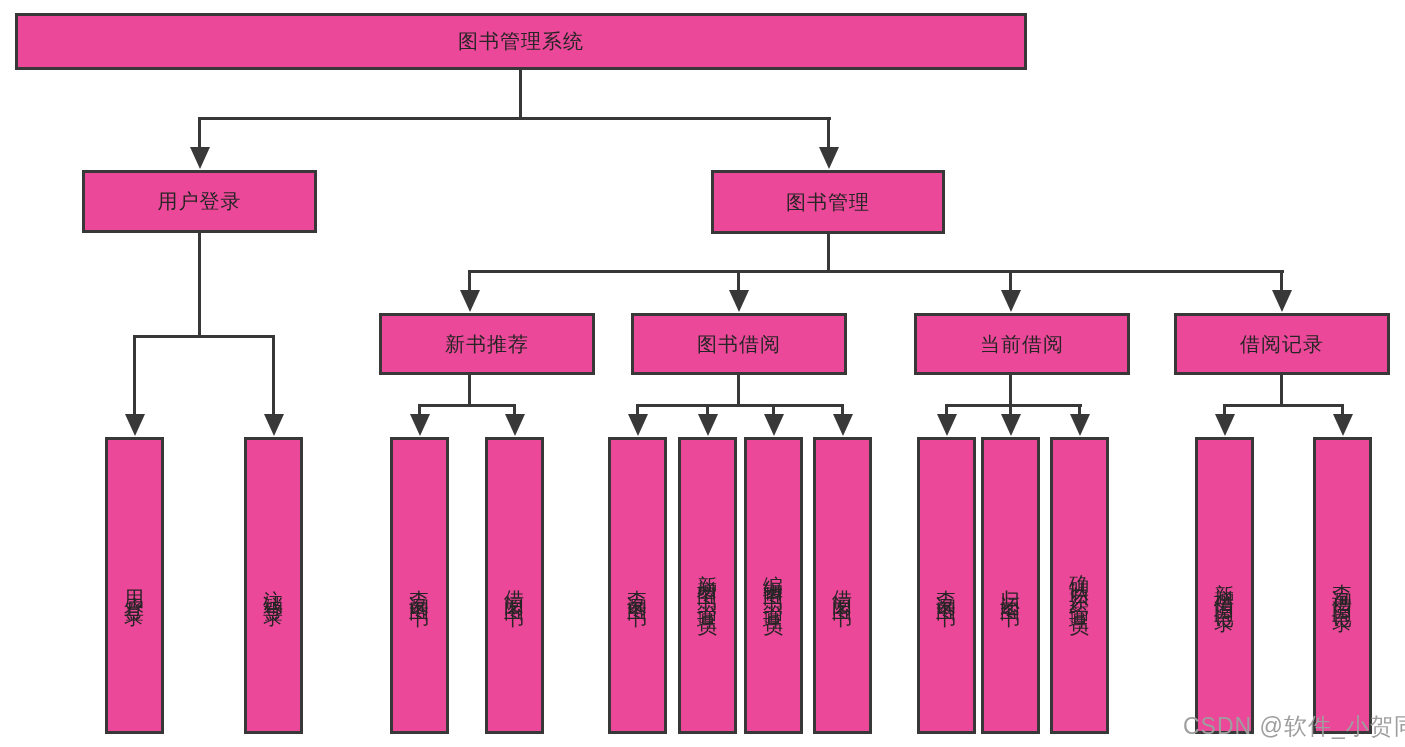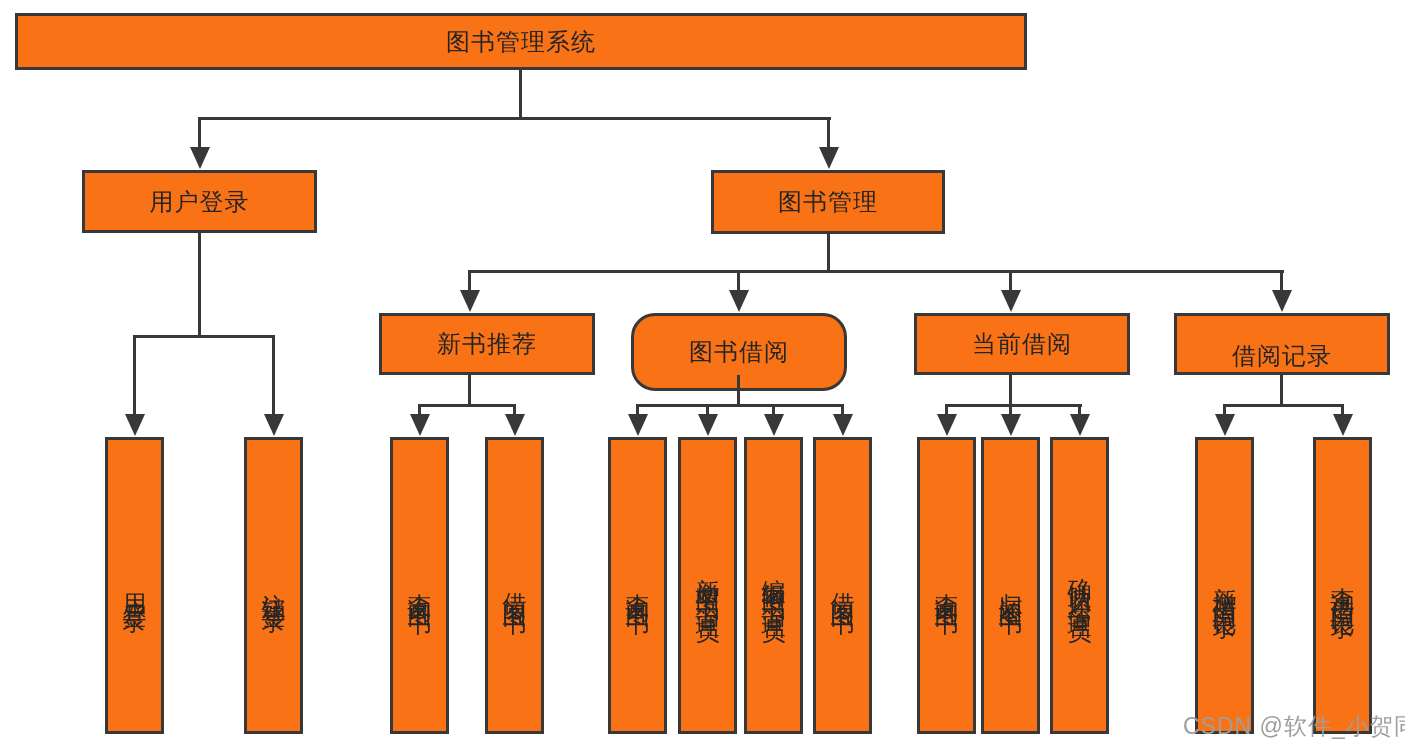--- a/index.html
+++ b/index.html
@@ -13,24 +13,24 @@
     position:relative;
     width:1405px;height:747px;
     background:var(--bg);
     font-family:"Liberation Sans", sans-serif;
     overflow:hidden;
   }
   .box{
     position:absolute;
     box-sizing:border-box;
     border:3px solid var(--line);
-    background:#f97316;
+    background:#ec4899;
     display:flex;align-items:center;justify-content:center;
     color:var(--text);
-    font-size:24px;
+    font-size:20px;
     letter-spacing:1px;
     white-space:nowrap;
   }
   .vbox{
     writing-mode:vertical-rl;
     text-orientation:mixed;
     letter-spacing:6px;
     line-height:1;
     white-space:normal;
   }
@@ -89,27 +89,27 @@
   <div class="vline" style="left:827px;top:234px;height:39px;"></div>
   <div class="hline" style="left:469px;top:270px;width:815px;"></div>
   <div class="drop" style="left:468px;top:270px;height:21px;"></div>
   <div class="drop" style="left:737px;top:270px;height:21px;"></div>
   <div class="drop" style="left:1009px;top:270px;height:21px;"></div>
   <div class="drop" style="left:1280px;top:270px;height:21px;"></div>
 
   <div class="box" style="left:362px;top:313px;width:216px;height:62px;margin-left:17px;">
     <span>新书推荐</span>
   </div>
-  <div class="box" style="left:631px;top:313px;width:216px;height:78px;border-radius:24px;">
+  <div class="box" style="left:631px;top:313px;width:216px;height:62px;">
     <span>图书借阅</span>
   </div>
   <div class="box" style="left:902px;top:313px;width:216px;height:62px;margin-left:12px;">
     <span>当前借阅</span>
   </div>
-  <div class="box" style="left:1174px;top:313px;width:216px;height:62px;align-items:flex-end;">
+  <div class="box" style="left:1174px;top:313px;width:216px;height:62px;">
     <span>借阅记录</span>
   </div>
 
   <div class="vline" style="left:468px;top:375px;height:31px;"></div>
   <div class="hline" style="left:418px;top:404px;width:98px;"></div>
   <div class="drop" style="left:418px;top:404px;height:11px;"></div>
   <div class="drop" style="left:513px;top:404px;height:11px;"></div>
 
   <div class="vline" style="left:737px;top:375px;height:31px;"></div>
   <div class="hline" style="left:636px;top:404px;width:208px;"></div>

